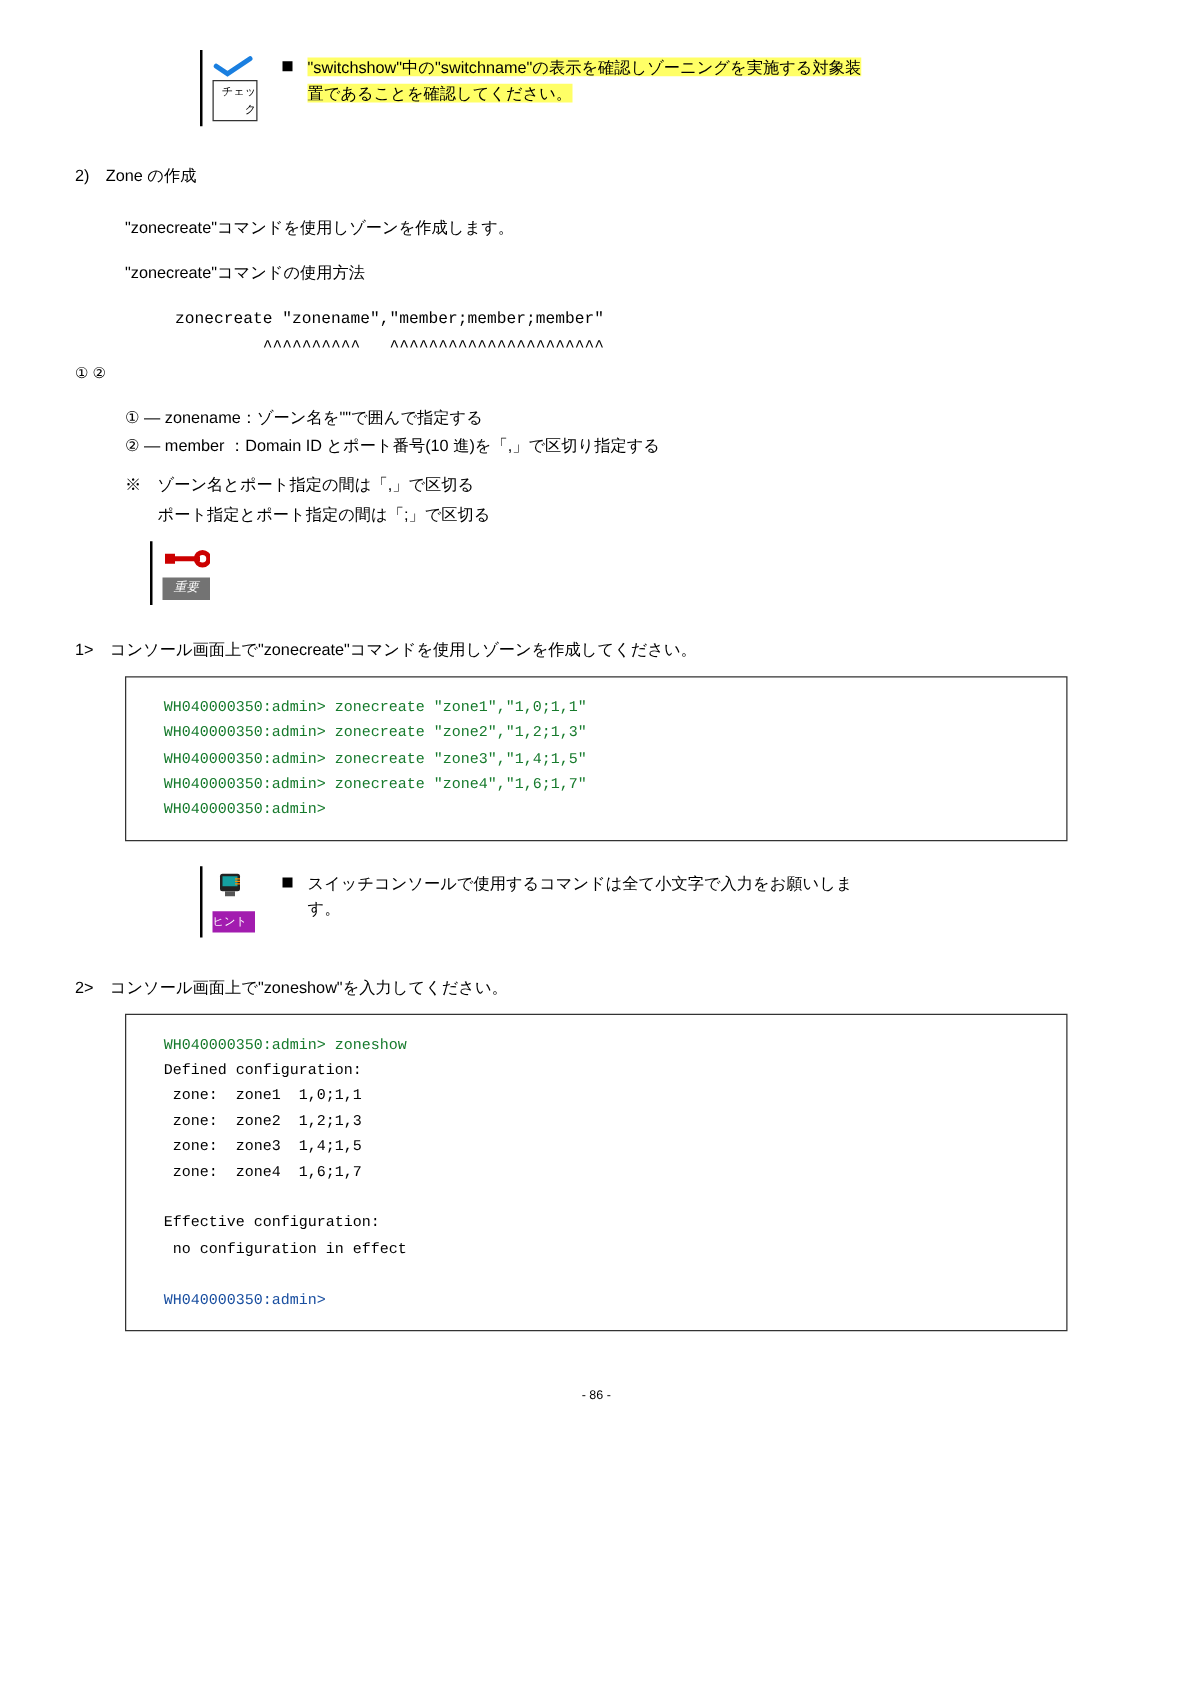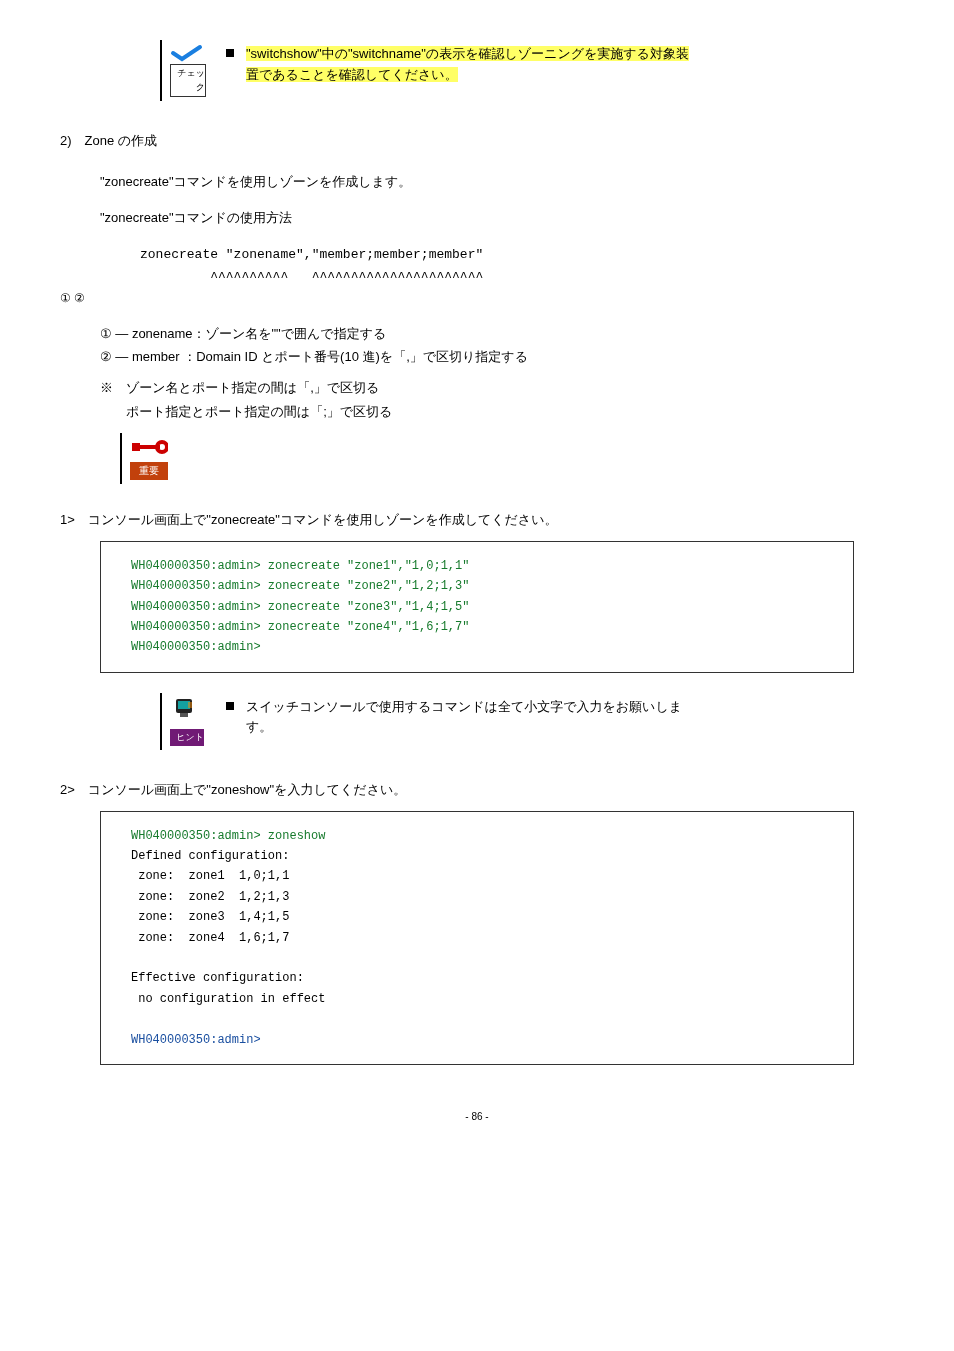--- a/index.html
+++ b/index.html
@@ -69,26 +69,27 @@
   .important-block {
     display: flex;
     border-left: 2px solid #000;
     padding: 4px 0 4px 8px;
     margin-left: 60px;
     margin-top: 10px;
     margin-bottom: 26px;
   }
   .imp-icon-col { width: 56px; flex-shrink:0; }
   .imp-label-box {
-    background: #c2410c;
+    background: #737373;
     color: #fff;
     font-size: 10px;
     text-align: center;
     width: 38px;
     padding: 1px 0;
+    font-style: italic;
   }
 
   .code-box {
     border: 1.5px solid #333;
     margin: 10px 40px 20px 40px;
     padding: 14px 30px;
     font-family: "Courier New", monospace;
     font-size: 12px;
     color: #167a2c;
     white-space: pre;
@@ -97,24 +98,24 @@
 
   .hint-block {
     display: flex;
     border-left: 2px solid #000;
     padding: 4px 0 4px 8px;
     margin-left: 100px;
     margin-bottom: 30px;
   }
   .hint-icon-col { width:56px; flex-shrink:0; }
   .hint-label-box {
-    background: #701a75;
+    background: #a21caf;
     color: #fff;
     font-size: 9px;
-    text-align: right;
+    text-align: left;
     width: 34px;
     padding: 1px 0;
     margin-top:2px;
   }
 
   .code-box .blue { color: #1a4fa0; }
   .code-box .black { color: #000; }
 
   .page-num {
     text-align: center;

